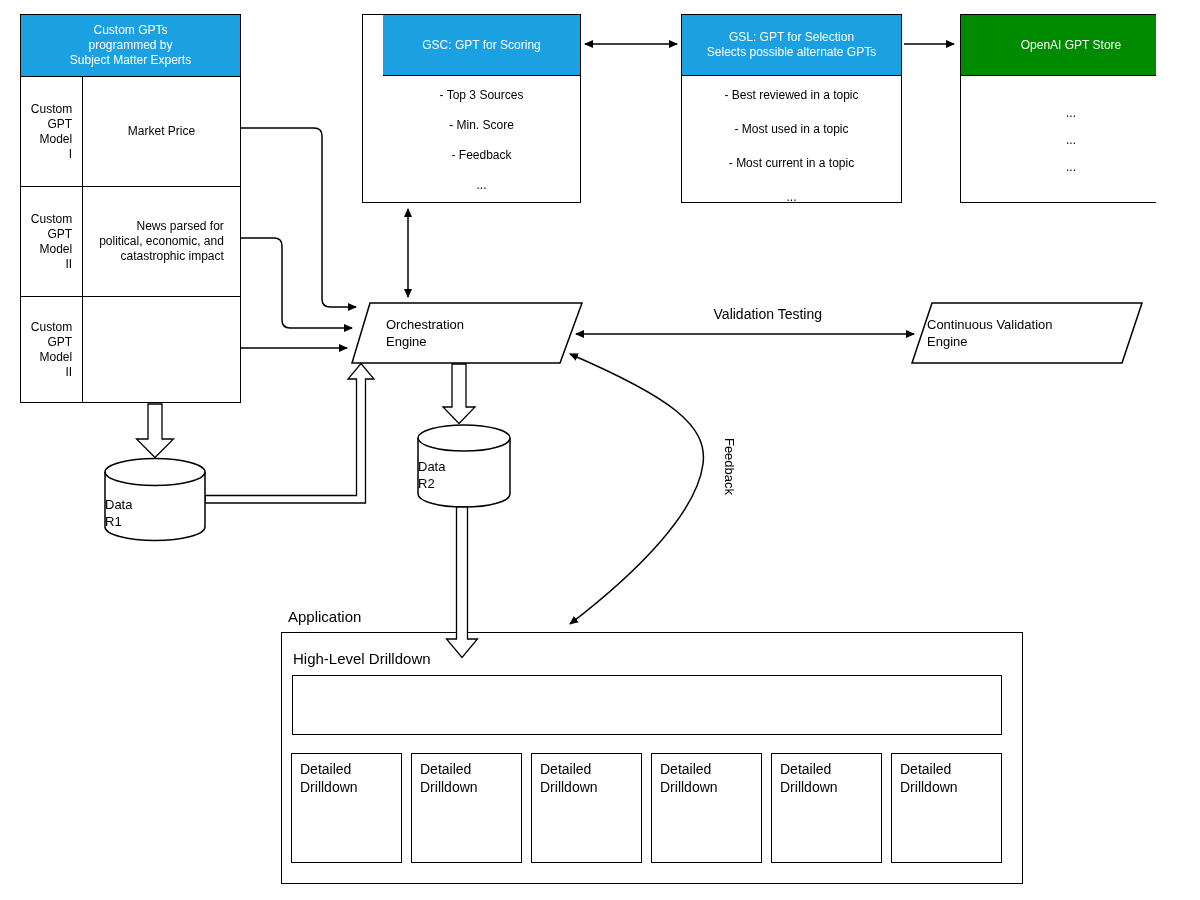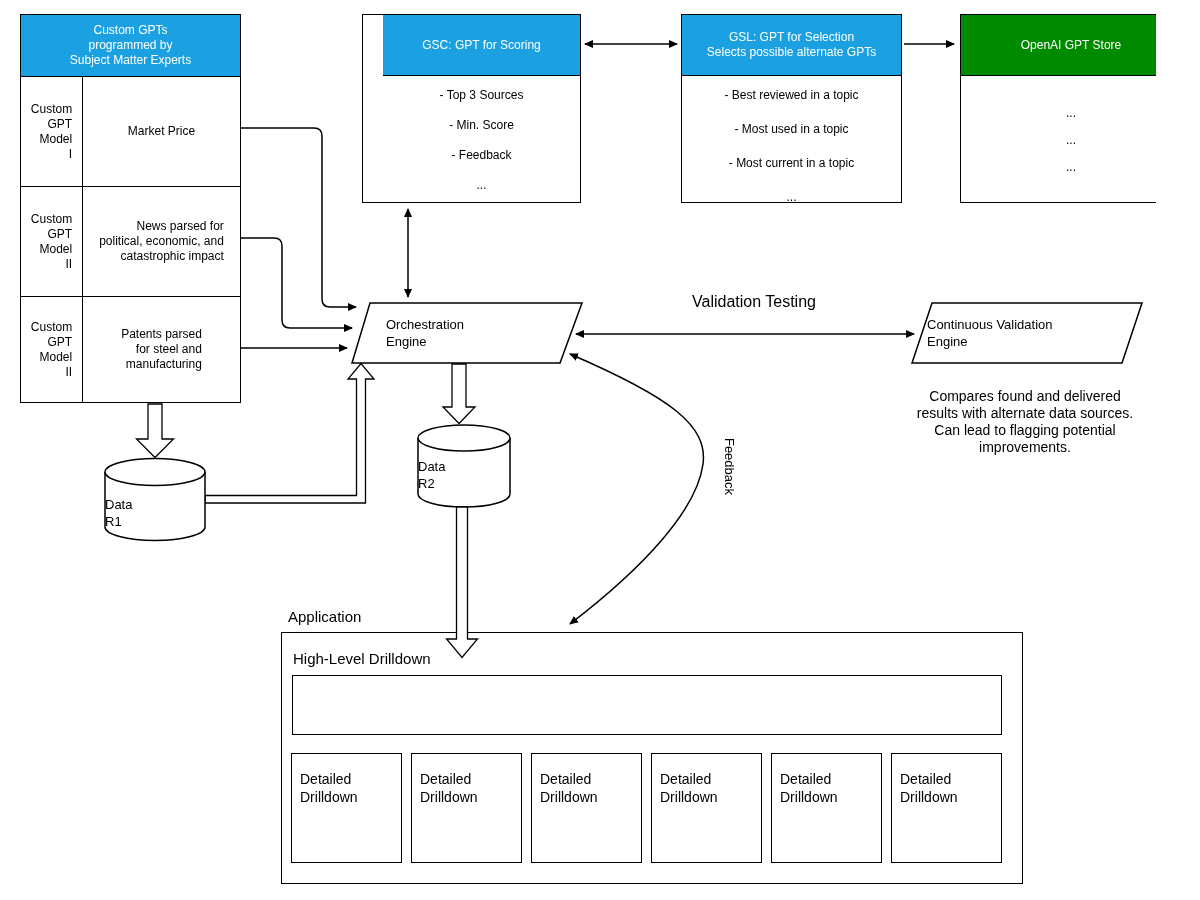--- a/index.html
+++ b/index.html
@@ -13,21 +13,21 @@
   .body-list{display:flex;flex-direction:column;align-items:center;font-size:12px;}
   .cellc{display:flex;align-items:center;justify-content:center;text-align:right;
          font-size:12px;line-height:15px;}
   .lbl{font-size:13px;line-height:17px;}
   .freelabel{position:absolute;box-sizing:border-box;}
   #overlay{position:absolute;left:0;top:0;pointer-events:none;}
   .layer-top{z-index:30;}
   .layer-svg{z-index:20;}
   .layer-box{z-index:10;}
   .drill{border:1.5px solid #000;background:#fff;font-size:14px;line-height:18px;
-         padding:16px 8px;box-sizing:border-box;}
+         padding:6px 8px;box-sizing:border-box;}
 </style>
 </head>
 <body>
 
 <div class="stage">
 
   <div class="abs layer-box" style="left:20px;top:14px;width:221px;height:389px;border:1.5px solid #000;">
     <div class="hdr" style="height:61px;background:#1BA1E2;">
       <span class="pre">Custom GPTs
 programmed by
@@ -47,23 +47,20 @@
 II</div>
       <div class="cellc pre" style="flex:1;">News parsed for
 political, economic, and
 catastrophic impact</div>
     </div>
     <div class="abs" style="left:0;top:281px;width:100%;height:106px;display:flex;border-top:1.5px solid #000;">
       <div class="cellc pre" style="width:61px;border-right:1.5px solid #000;">Custom
 GPT
 Model
 II</div>
-      <div class="cellc pre" style="flex:1;">Patents parsed
-for steel and
-manufacturing</div>
     </div>
   </div>
 
   <div class="abs layer-box box" style="left:362px;top:14px;width:219px;height:189px;padding-left:20px;">
     <div class="hdr" style="height:60px;background:#1BA1E2;border-bottom:1.5px solid #000;">
       <span>GSC: GPT for Scoring</span>
     </div>
     <div class="body-list" style="padding-top:12px;gap:16px;">
       <div>- Top 3 Sources</div>
       <div>- Min. Score</div>
@@ -150,25 +147,21 @@
     <path d="M241,238 H274 Q282,238 282,246 V320 Q282,328 290,328 H352" fill="none" stroke="#000" stroke-width="1.5" marker-end="url(#ah)"></path>
     <line x1="241" y1="348" x2="347" y2="348" stroke="#000" stroke-width="1.5" marker-end="url(#ah)"></line>
     <line x1="576" y1="334" x2="914" y2="334" stroke="#000" stroke-width="1.5" marker-start="url(#ah)" marker-end="url(#ah)"></line>
     <path d="M570,354 C672,398 708,426 703,464 C697,510 643,568 570,624" fill="none" stroke="#000" stroke-width="1.5" marker-start="url(#ah)" marker-end="url(#ah)"></path>
   </svg>
 
   <div class="freelabel lbl pre layer-top" style="left:386px;top:316px;width:160px;">Orchestration
 Engine</div>
   <div class="freelabel lbl pre layer-top" style="left:927px;top:316px;width:200px;">Continuous Validation
 Engine</div>
-  <div class="freelabel pre layer-top" style="left:905px;top:388px;width:240px;font-size:14px;line-height:17px;text-align:center;">Compares found and delivered
-results with alternate data sources.
-Can lead to flagging potential
-improvements.</div>
-  <div class="freelabel layer-top" style="left:692px;top:293px;width:130px;font-size:16px;text-align:left;">Validation Testing</div>
+  <div class="freelabel layer-top" style="left:692px;top:306px;width:130px;font-size:14px;text-align:right;">Validation Testing</div>
   <div class="freelabel layer-top" style="left:689px;top:459px;width:80px;font-size:13px;text-align:center;transform:rotate(90deg);">Feedback</div>
   <div class="freelabel lbl pre layer-top" style="left:105px;top:496px;width:100px;">Data
 R1</div>
   <div class="freelabel lbl pre layer-top" style="left:418px;top:458px;width:92px;">Data
 R2</div>
   <div class="freelabel layer-top" style="left:288px;top:608px;font-size:15px;">Application</div>
   <div class="freelabel layer-top" style="left:293px;top:650px;font-size:15px;">High-Level Drilldown</div>
 
 </div>
 

